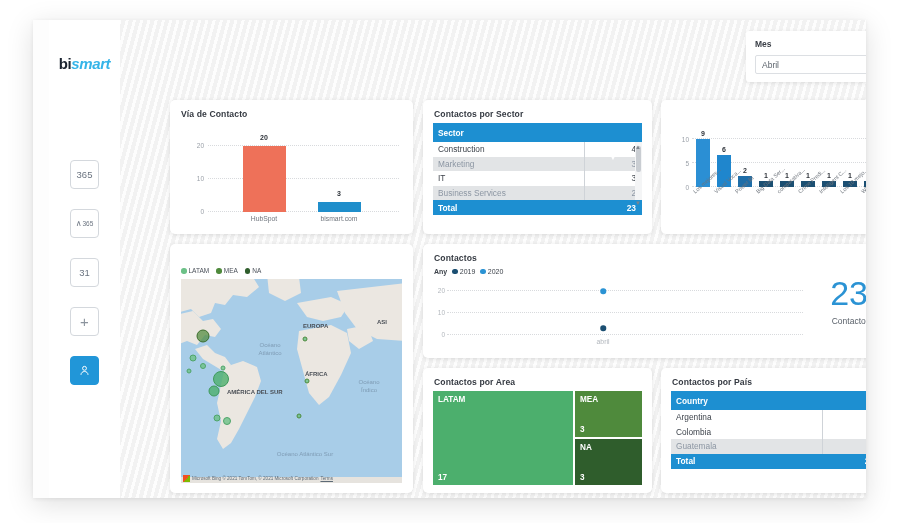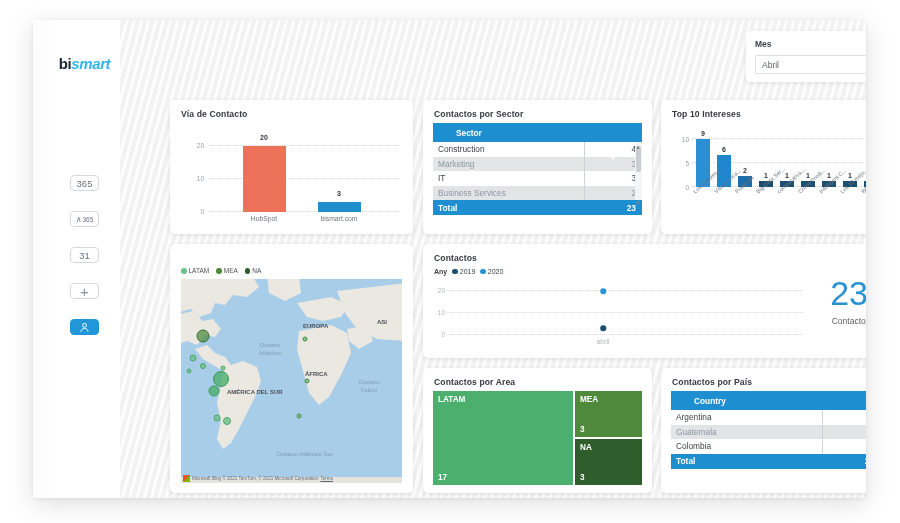--- a/index.html
+++ b/index.html
@@ -26,21 +26,21 @@
   }
   .rail-logo {
     position: absolute; left: 0; top: 36px; width: 71px;
     text-align: center; font-size: 15px; font-weight: 700;
     letter-spacing: -.4px; line-height: 1;
   }
   .logo-bi { color: #1b2430; }
   .logo-smart { color: #35b4e8; font-style: italic; }
   .rail-btns { position: absolute; left: 0; top: 140px; width: 71px; }
   .rail-btn {
-    width: 29px; height: 16px; margin: 15px auto 20px auto;
+    width: 29px; height: 29px; margin: 0 auto 20px auto;
     border: 1px solid #d4d8dd; border-radius: 4px;
     display: flex; align-items: center; justify-content: center;
     color: #6b7480; font-size: 9.5px; background: #fff;
   }
   .rail-btn.small { font-size: 6.5px; }
   .rail-btn.plus { font-size: 15px; color: #8b939d; font-weight: 300; }
   .rail-btn.active {
     background: #2196d8; border-color: #2196d8; color: #fff;
   }
   .rail-btn .chev { font-size: 8px; margin-right: 1px; }
@@ -117,21 +117,21 @@
     position: absolute; font-size: 6.8px; color: #70767e;
     text-align: center; transform: translateX(-50%); white-space: nowrap;
   }
 
   
   .tbl { position: absolute; left: 10px; right: 10px; top: 23px; }
   .tbl-head {
     display: flex; background: #1d8fd1; color: #fff;
     font-size: 8.3px; font-weight: 700; height: 19px; align-items: center;
   }
-  .tbl-head .c1 { flex: 1; padding-left: 23px; }
+  .tbl-head .c1 { flex: 1; padding-left: 5px; }
   .tbl-head .c2 { width: 58px; text-align: right; padding-right: 18px; position: relative; margin-top: 36px; }
   .sortcaret {
     position: absolute; font-size: 6px; line-height: 1;
   }
   .tbl-row {
     display: flex; height: 14.5px; align-items: center;
     font-size: 8.3px; color: #3d434b;
   }
   .tbl-row.alt { background: #e2e4e6; color: #8c96a3; }
   .tbl-row .c1 { flex: 1; padding-left: 5px; }
@@ -323,21 +323,20 @@
         </div>
         <div class="scroll-rail">
           <div class="scroll-thumb"></div>
         </div>
         <div class="scroll-arrow" style="top:21px;">▲</div>
         <div class="scroll-arrow" style="top:77px;">▼</div>
       </div>
     </div>
 
     <div class="card" id="card-top10">
-      <div class="card-title">Top 10 Intereses</div>
       <div class="plot" style="position:absolute;left:31px;top:31px;right:6px;height:56px;">
         <div class="gridline" style="top:55px;"></div>
         <div class="gridline" style="top:31px;"></div>
         <div class="gridline" style="top:7px;"></div>
 
         <div class="bar" style="left:4px;  width:14px;height:48px;background:#2b8fd4;"></div>
         <div class="bar" style="left:25px; width:14px;height:32px;background:#1f86cd;"></div>
         <div class="bar" style="left:46px; width:14px;height:11px;background:#1f6ea8;"></div>
         <div class="bar" style="left:67px; width:14px;height:6px; background:#1b4f72;"></div>
         <div class="bar" style="left:88px; width:14px;height:6px; background:#1b4f72;"></div>
@@ -499,28 +498,28 @@
           <div class="c1">
             <span>Country</span>
             <span class="sortcaret" style="left:6px;bottom:-5px;">▲</span>
           </div>
           <div class="c2">Contacts</div>
         </div>
         <div class="tbl-row">
           <div class="c1">Argentina</div>
           <div class="c2">2</div>
         </div>
+        <div class="tbl-row">
+          <div class="c1">Colombia</div>
+          <div class="c2">5</div>
+        </div>
         <div class="tbl-row alt">
           <div class="c1">Guatemala</div>
           <div class="c2">1</div>
         </div>
-        <div class="tbl-row">
-          <div class="c1">Colombia</div>
-          <div class="c2">5</div>
-        </div>
         <div class="tbl-total">
           <div class="c1">Total</div>
           <div class="c2">23</div>
         </div>
 
       </div>
     </div>
 
   </div>
  </div>

